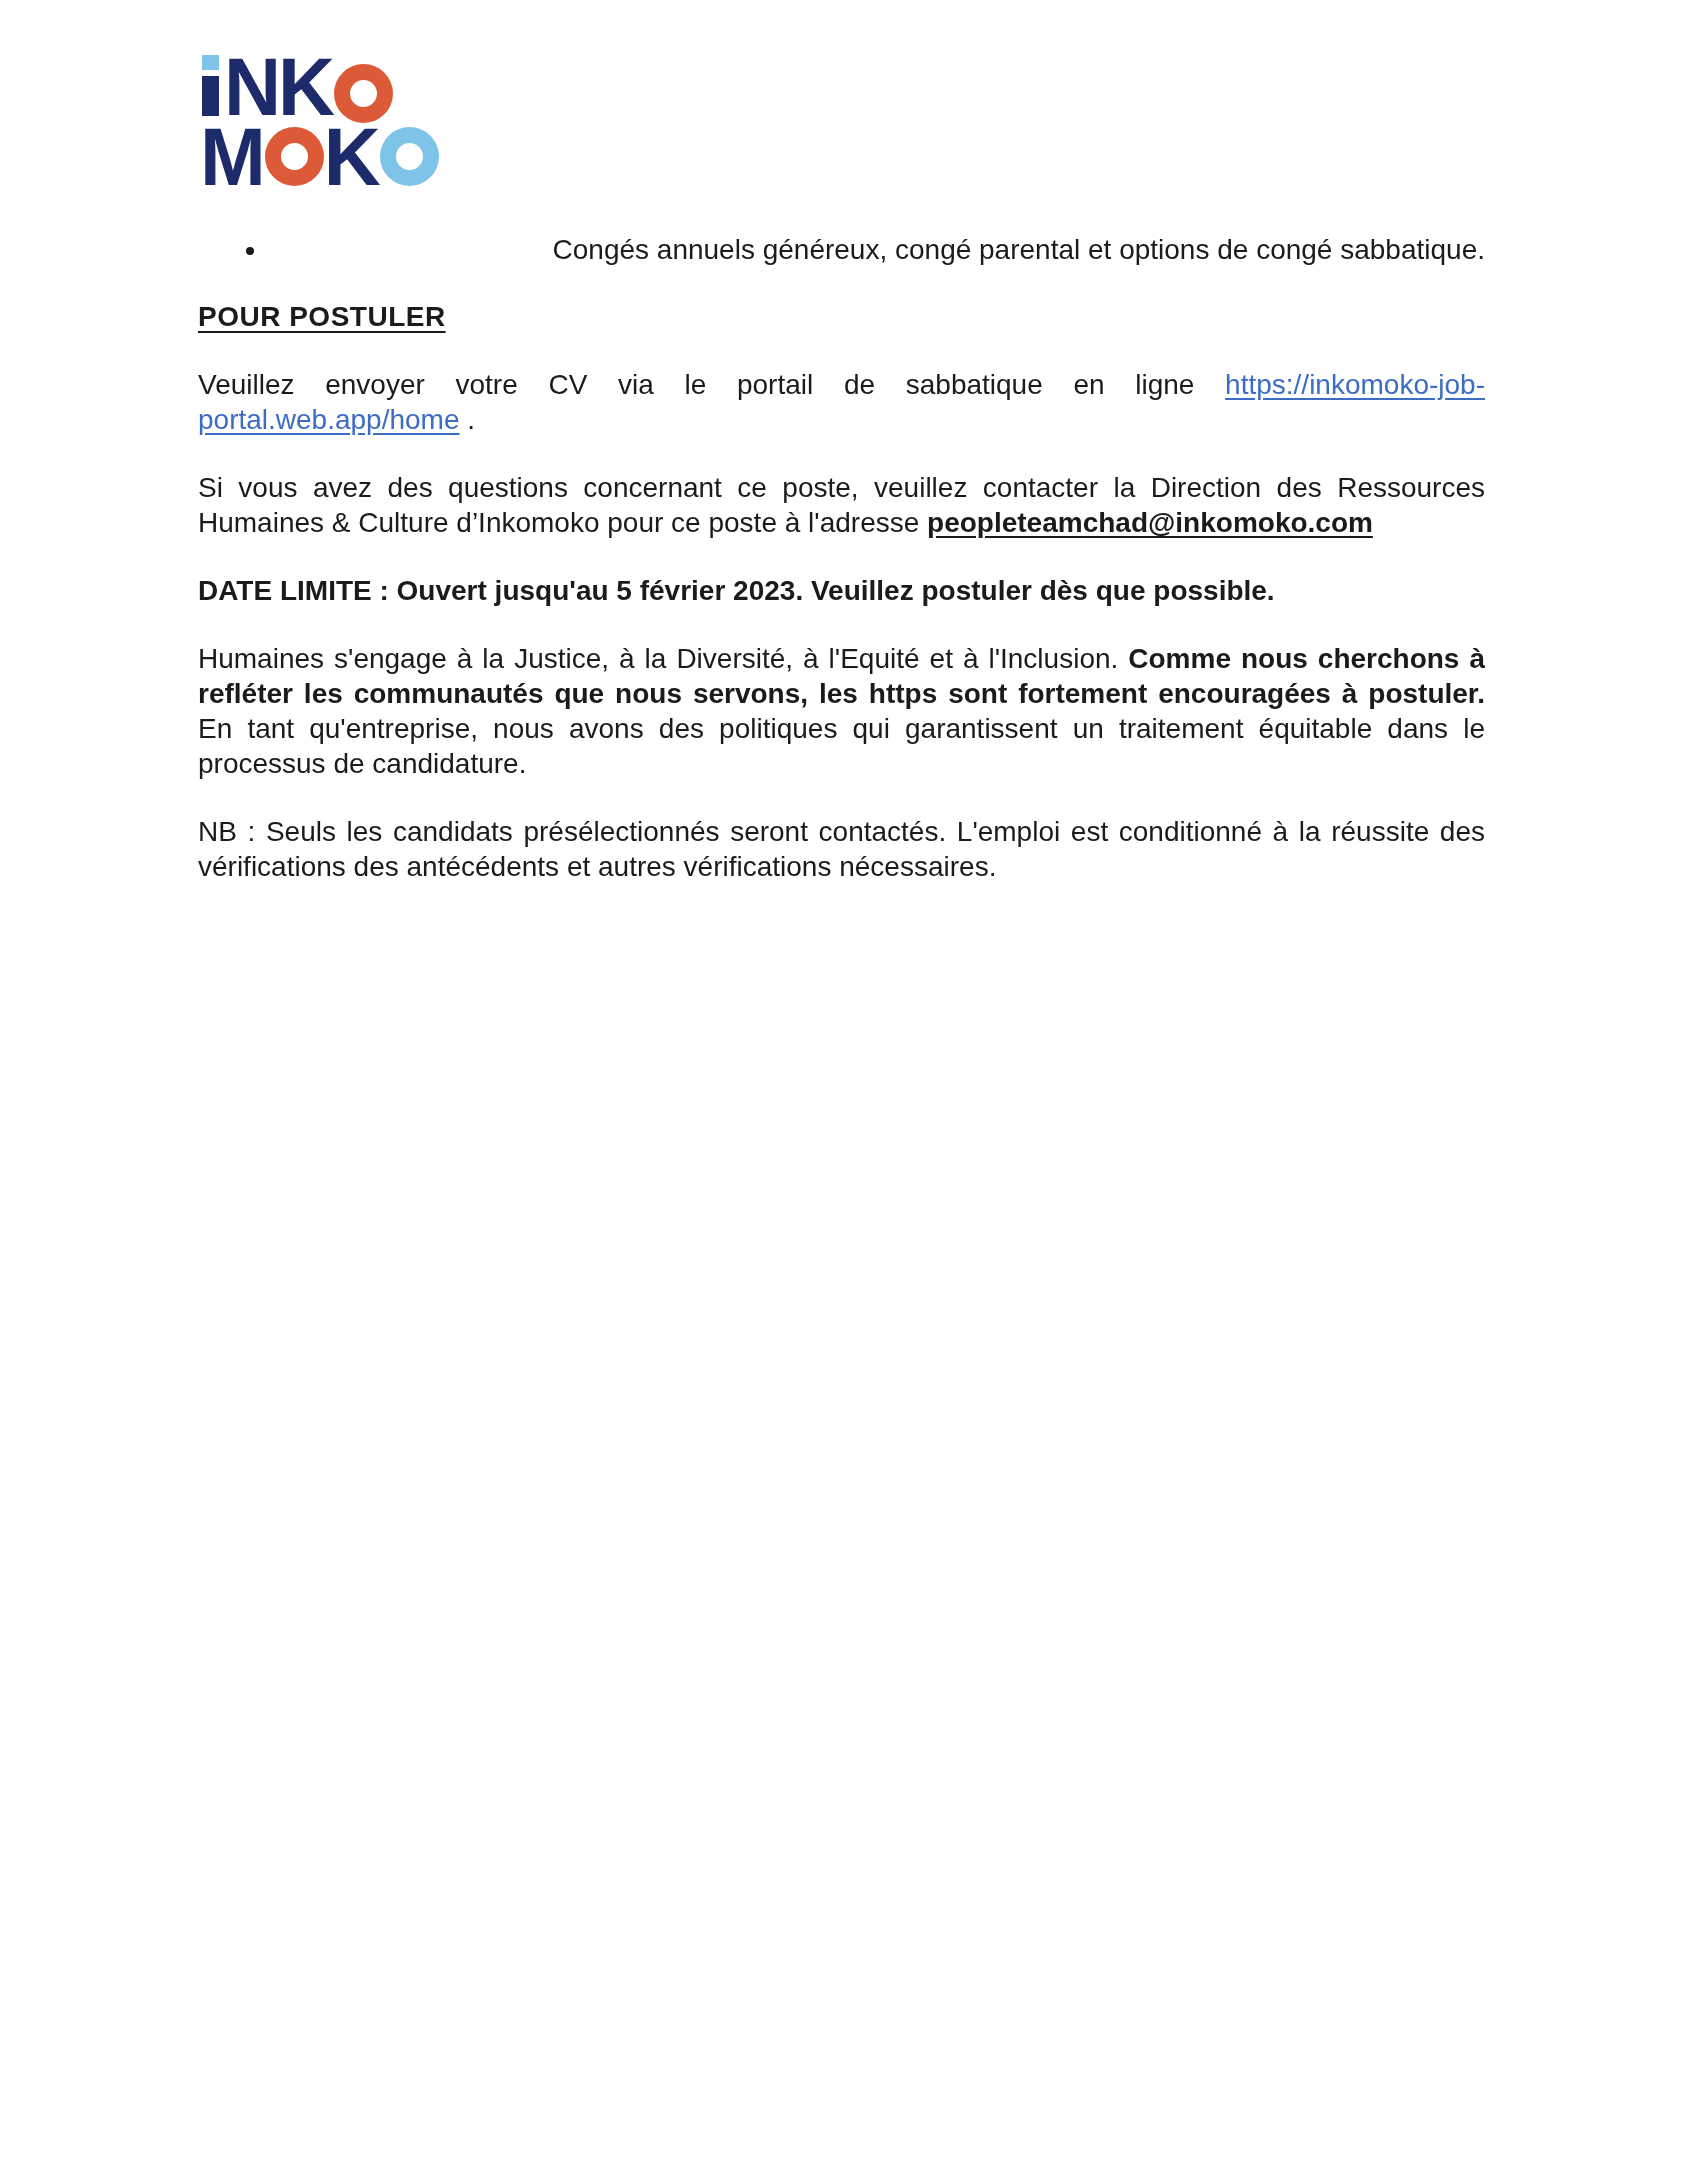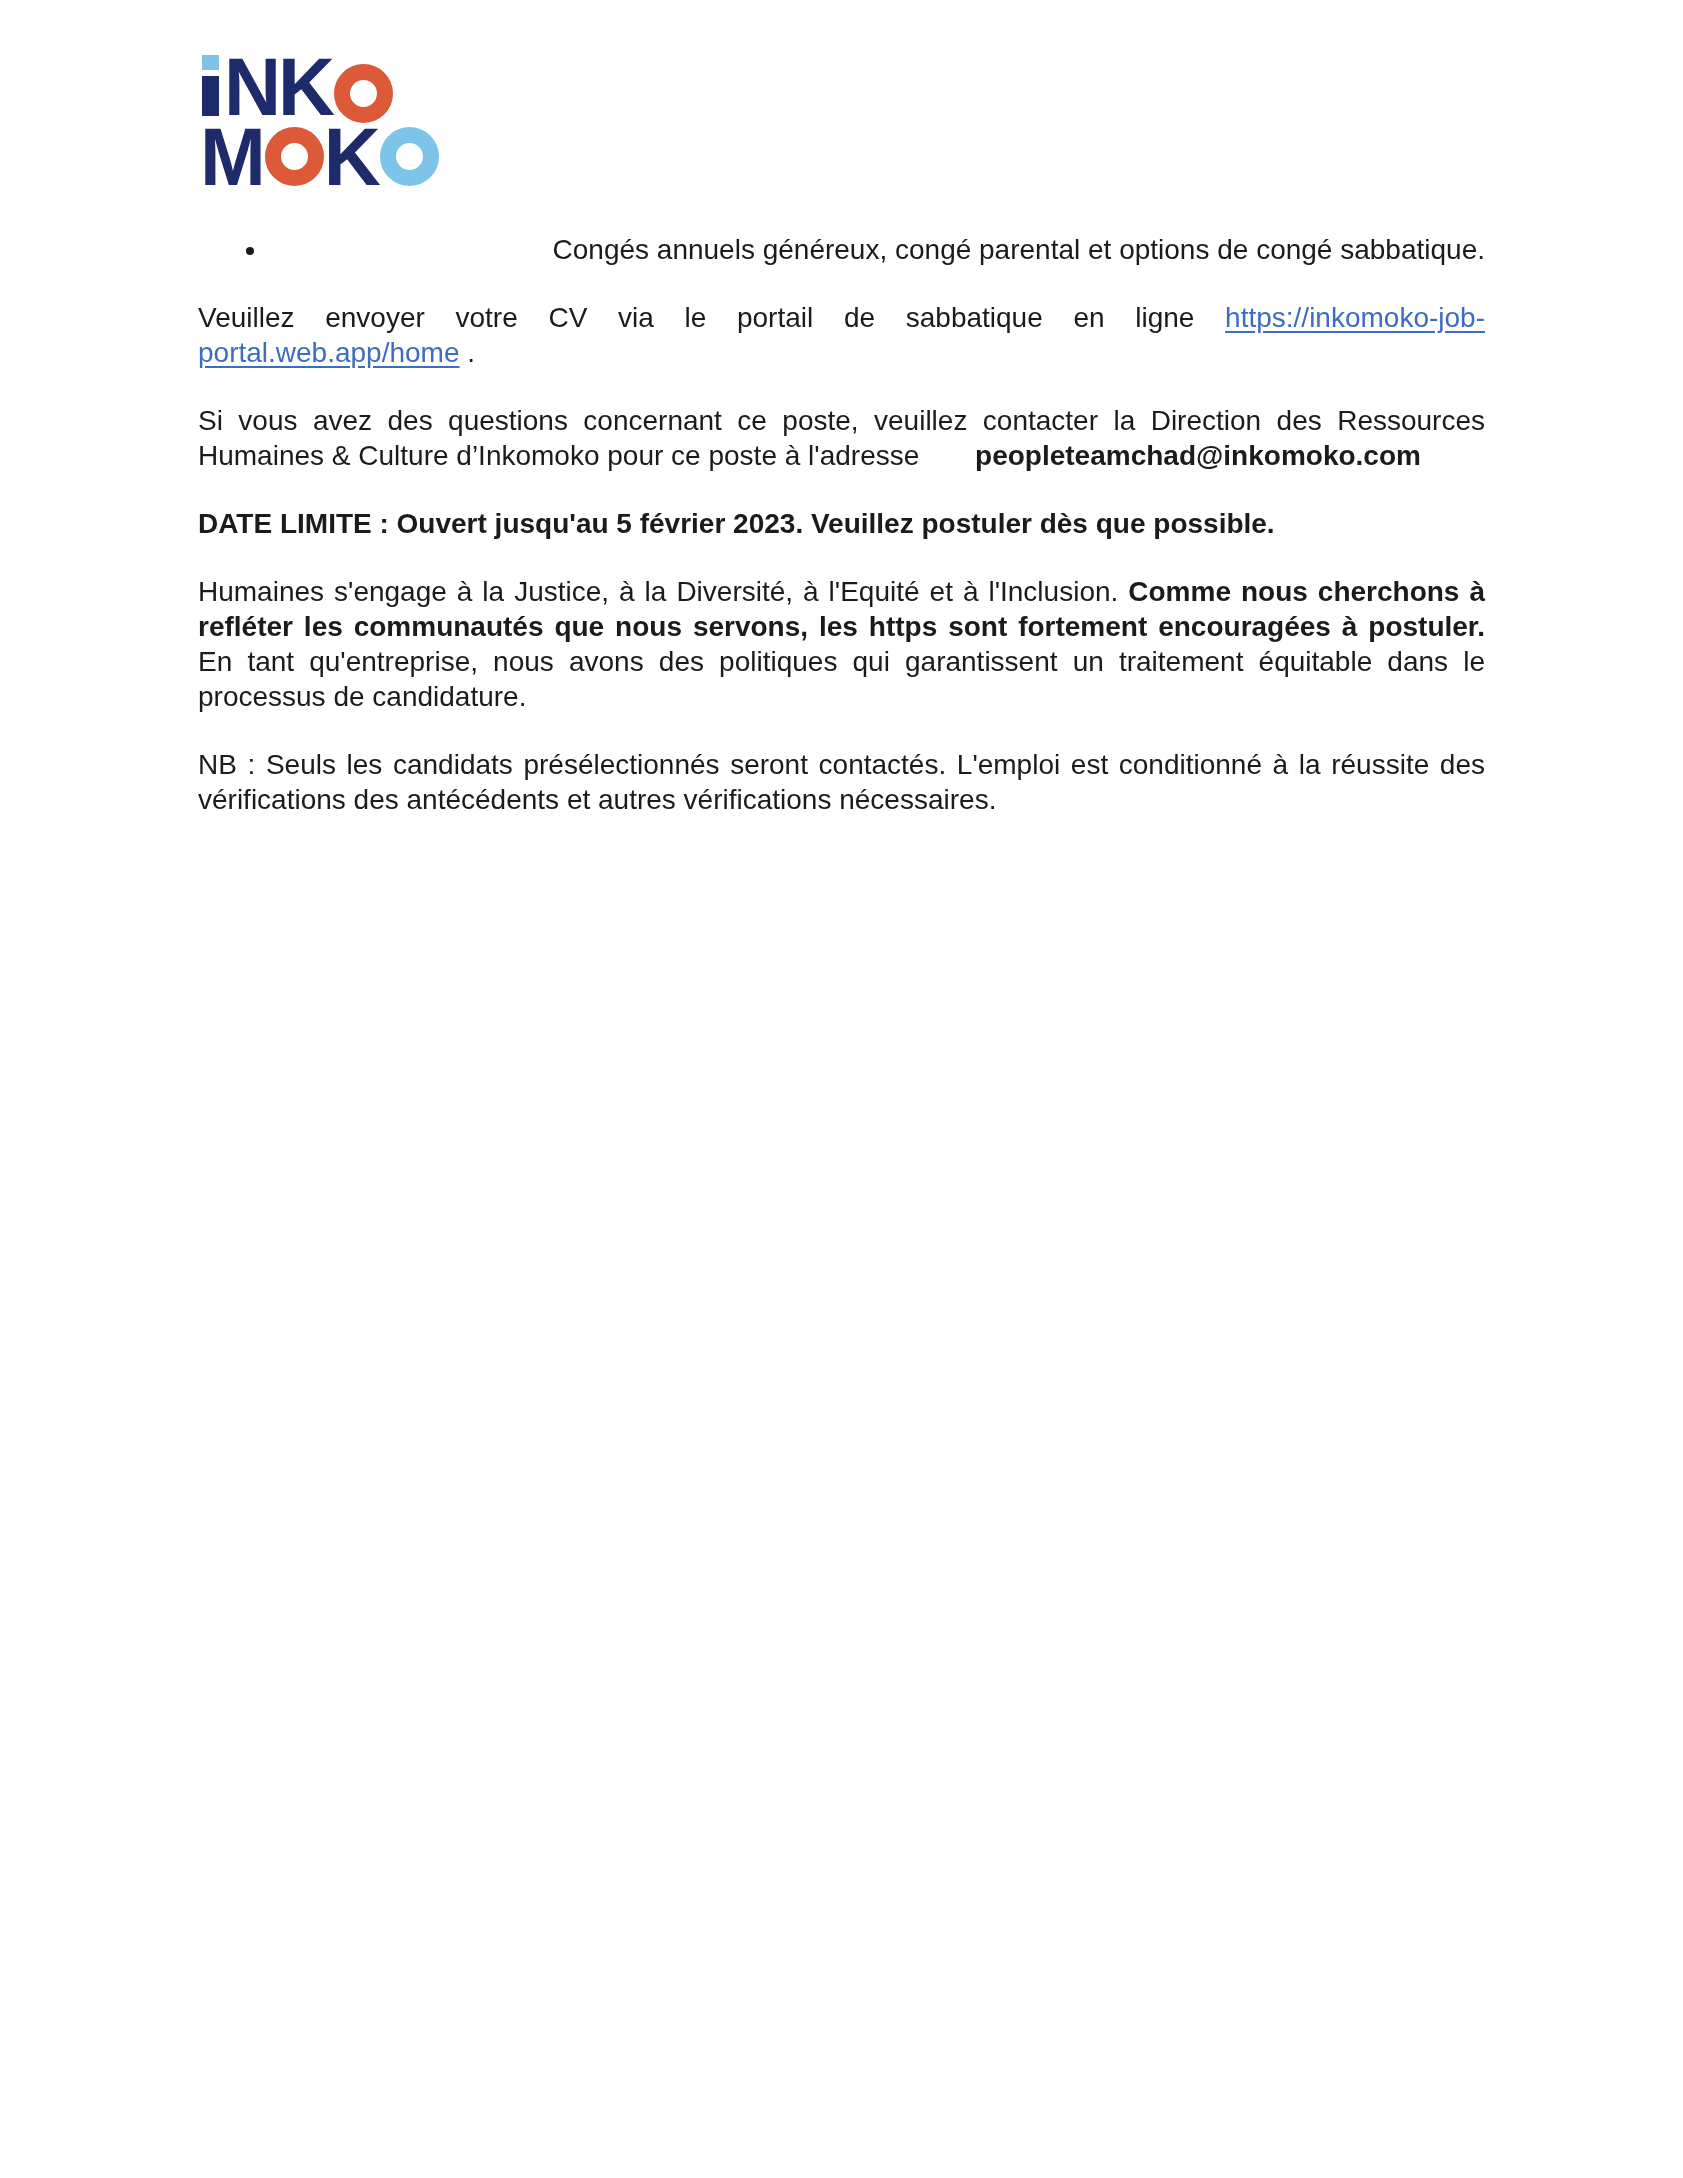--- a/index.html
+++ b/index.html
@@ -91,21 +91,21 @@
     font-weight: bold;
     text-decoration: underline;
     text-underline-offset: 5px;
     letter-spacing: 0.5px;
   }
   p.para {
     margin: 33px 0 0 0;
     text-align: justify;
   }
   .bold { font-weight: bold; }
-  .underline { text-underline-offset: 4px; margin-left: 48px; }
+  .underline { text-decoration: underline; text-underline-offset: 4px; }
   a.link {
     color: var(--link, #3D6CC3);
     text-decoration: underline;
     text-underline-offset: 4px;
     cursor: pointer;
   }
 </style>
 </head>
 <body>
 
@@ -130,20 +130,21 @@
   </div>
 
   <div class="content">
 
     <ul class="bullets">
       <li>
         <span>Congés annuels généreux, congé parental et options de congé sabbatique.</span>
       </li>
     </ul>
 
+    <h2 class="section-heading">POUR POSTULER</h2>
 
     <p class="para"><span>Veuillez envoyer votre CV via le portail de sabbatique en ligne </span><a class="link" href="#">https://inkomoko-job-portal.web.app/home</a><span> .</span></p>
     <p class="para"><span>Si vous avez des questions concernant ce poste, veuillez contacter la Direction des Ressources Humaines &amp; Culture d’Inkomoko pour ce poste à l'adresse </span><span class="bold underline">peopleteamchad@inkomoko.com</span></p>
     <p class="para"><span class="bold">DATE LIMITE : Ouvert jusqu'au 5 février 2023. Veuillez postuler dès que possible.</span></p>
     <p class="para"><span>Humaines s'engage à la Justice, à la Diversité, à l'Equité et à l'Inclusion. </span><span class="bold">Comme nous cherchons à refléter les communautés que nous servons, les https sont fortement encouragées à postuler.</span><span> En tant qu'entreprise, nous avons des politiques qui garantissent un traitement équitable dans le processus de candidature.</span></p>
     <p class="para"><span>NB : Seuls les candidats présélectionnés seront contactés. L'emploi est conditionné à la réussite des vérifications des antécédents et autres vérifications nécessaires.</span></p>
 
   </div>
 </div>
 

